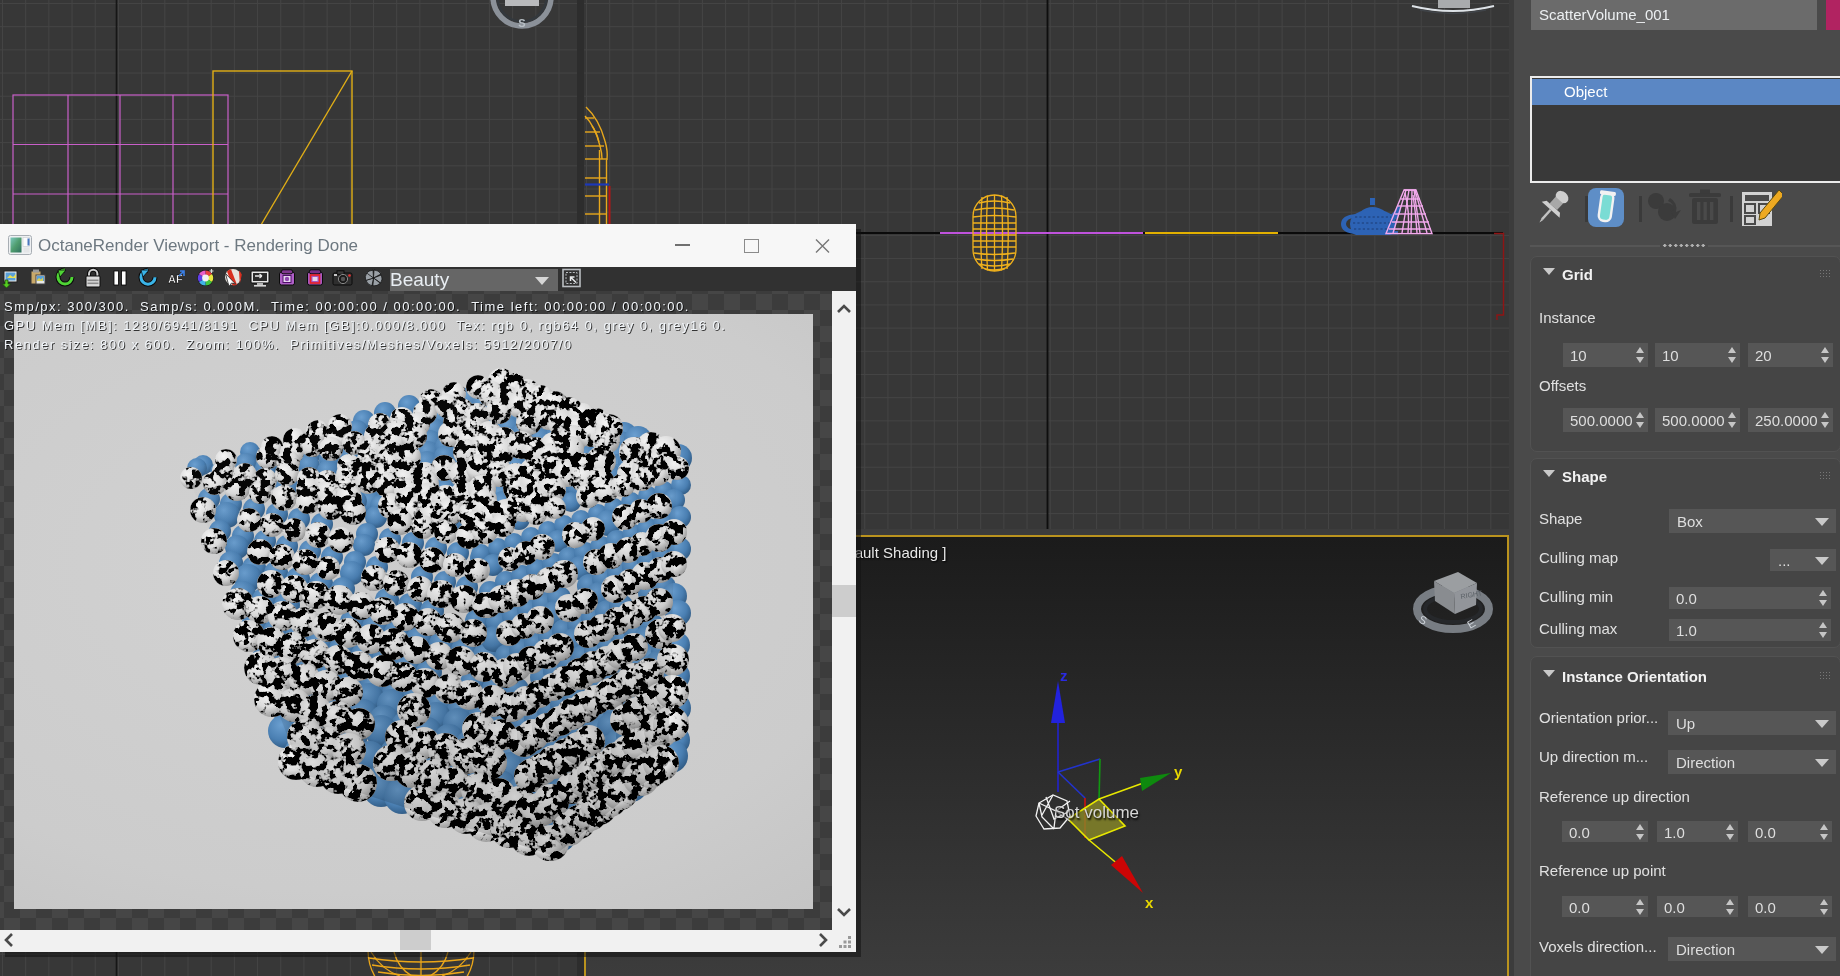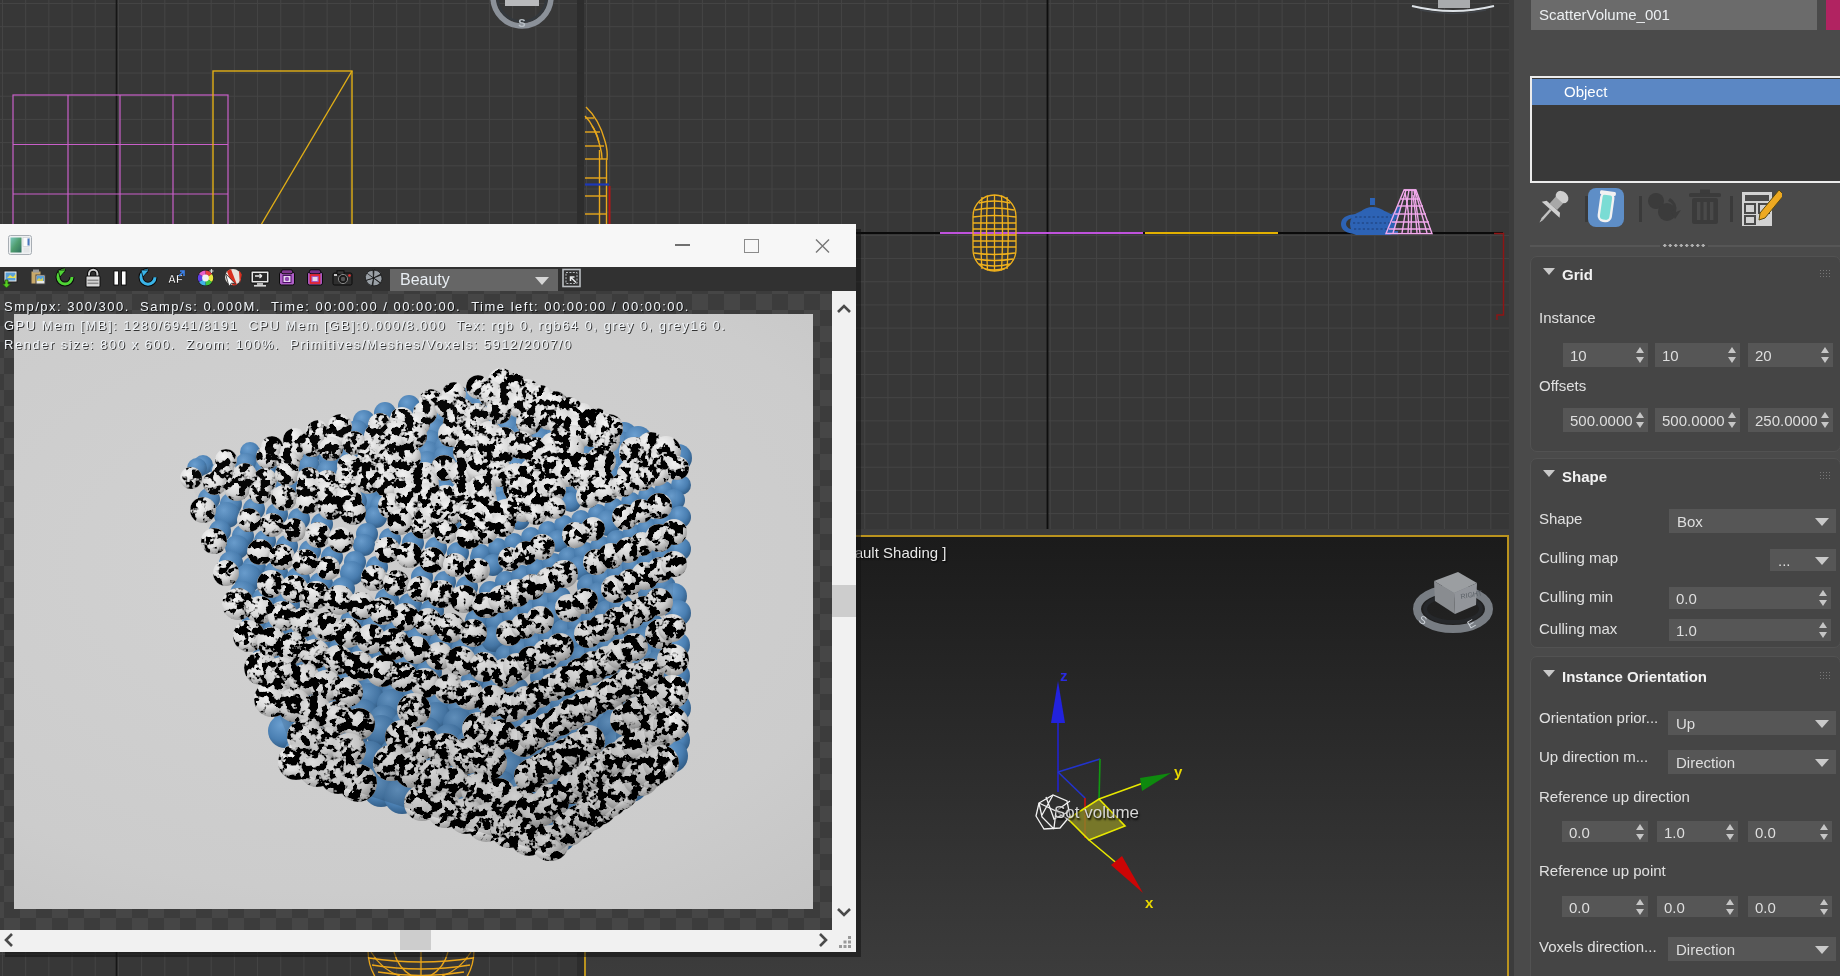--- a/index.html
+++ b/index.html
@@ -52,21 +52,21 @@
  border-left:7px solid transparent;border-right:7px solid transparent;border-top:8px solid #c9c9c9;}
 
 #win{left:0;top:224px;width:856px;height:728px;background:#f1f1f1;
  box-shadow:5px 5px 0 rgba(18,18,18,0.55);}
 #titlebar{left:0;top:0;width:856px;height:43px;background:#f7f7f7;}
 #title{left:38px;top:0;height:43px;line-height:43px;color:#6d7880;font-size:17px;}
 #tmin{left:675px;top:20px;width:15px;height:2px;background:#707070;}
 #tmax{left:744px;top:15px;width:15px;height:14px;border:1.5px solid #8a8a8a;}
 #toolbar{left:0;top:43px;width:856px;height:24px;background:#313131;}
 #beauty{left:390px;top:45px;width:168px;height:22px;background:#666;color:#e9eef3;
- font-size:16px;line-height:22px;padding-left:10px;}
+ font-size:19px;line-height:22px;}
 #beauty .dArr{right:9px;border-top-color:#d6d6d6;}
 #content{left:0;top:67px;width:832px;height:639px;background-color:#3c3c3c;
  background-image:linear-gradient(45deg,#464646 25%,transparent 25%,transparent 75%,#464646 75%),
  linear-gradient(45deg,#464646 25%,transparent 25%,transparent 75%,#464646 75%);
  background-size:32px 32px;background-position:4px 3px,20px 19px;}
 #rimg{left:14px;top:90px;width:799px;height:595px;
  background:radial-gradient(ellipse 120% 100% at 42% 42%,#d2d2d2 0%,#cccccc 55%,#bcbcbc 100%);}
 #stats{left:4px;top:73px;width:830px;color:#f2f6fa;font-size:13px;font-weight:normal;
  line-height:19px;letter-spacing:1.5px;text-shadow:1px 1px 0 rgba(0,0,0,0.75);white-space:pre;}
 #vscroll{left:832px;top:67px;width:24px;height:639px;background:#f1f1f1;}
@@ -403,20 +403,21 @@
   <rect x="19.5" y="3.5" width="2" height="7" fill="#4a78c0"></rect>
   <rect x="15.5" y="12.5" width="6" height="5" fill="#e4e6e8"></rect>
   <defs>
     <linearGradient id="wg" x1="0" y1="0" x2="1" y2="1">
       <stop offset="0" stop-color="#7ec9c0"></stop>
       <stop offset="0.5" stop-color="#4f9d6e"></stop>
       <stop offset="1" stop-color="#2f6f5f"></stop>
     </linearGradient>
   </defs>
 </svg>
+    <div id="title" class="abs">OctaneRender Viewport - Rendering Done</div>
     <div id="tmin" class="abs"></div>
     <div id="tmax" class="abs"></div>
     <svg class="abs" style="left:815px;top:15px" width="15" height="14" viewBox="0 0 15 14">
       <path d="M1,0.5 L14,13.5 M14,0.5 L1,13.5" stroke="#777" stroke-width="1.4"></path>
     </svg>
     <div id="toolbar" class="abs"></div>
 
 <svg class="abs" style="left:0;top:43px" width="856" height="24" viewBox="0 0 856 24">
  <g>
 

